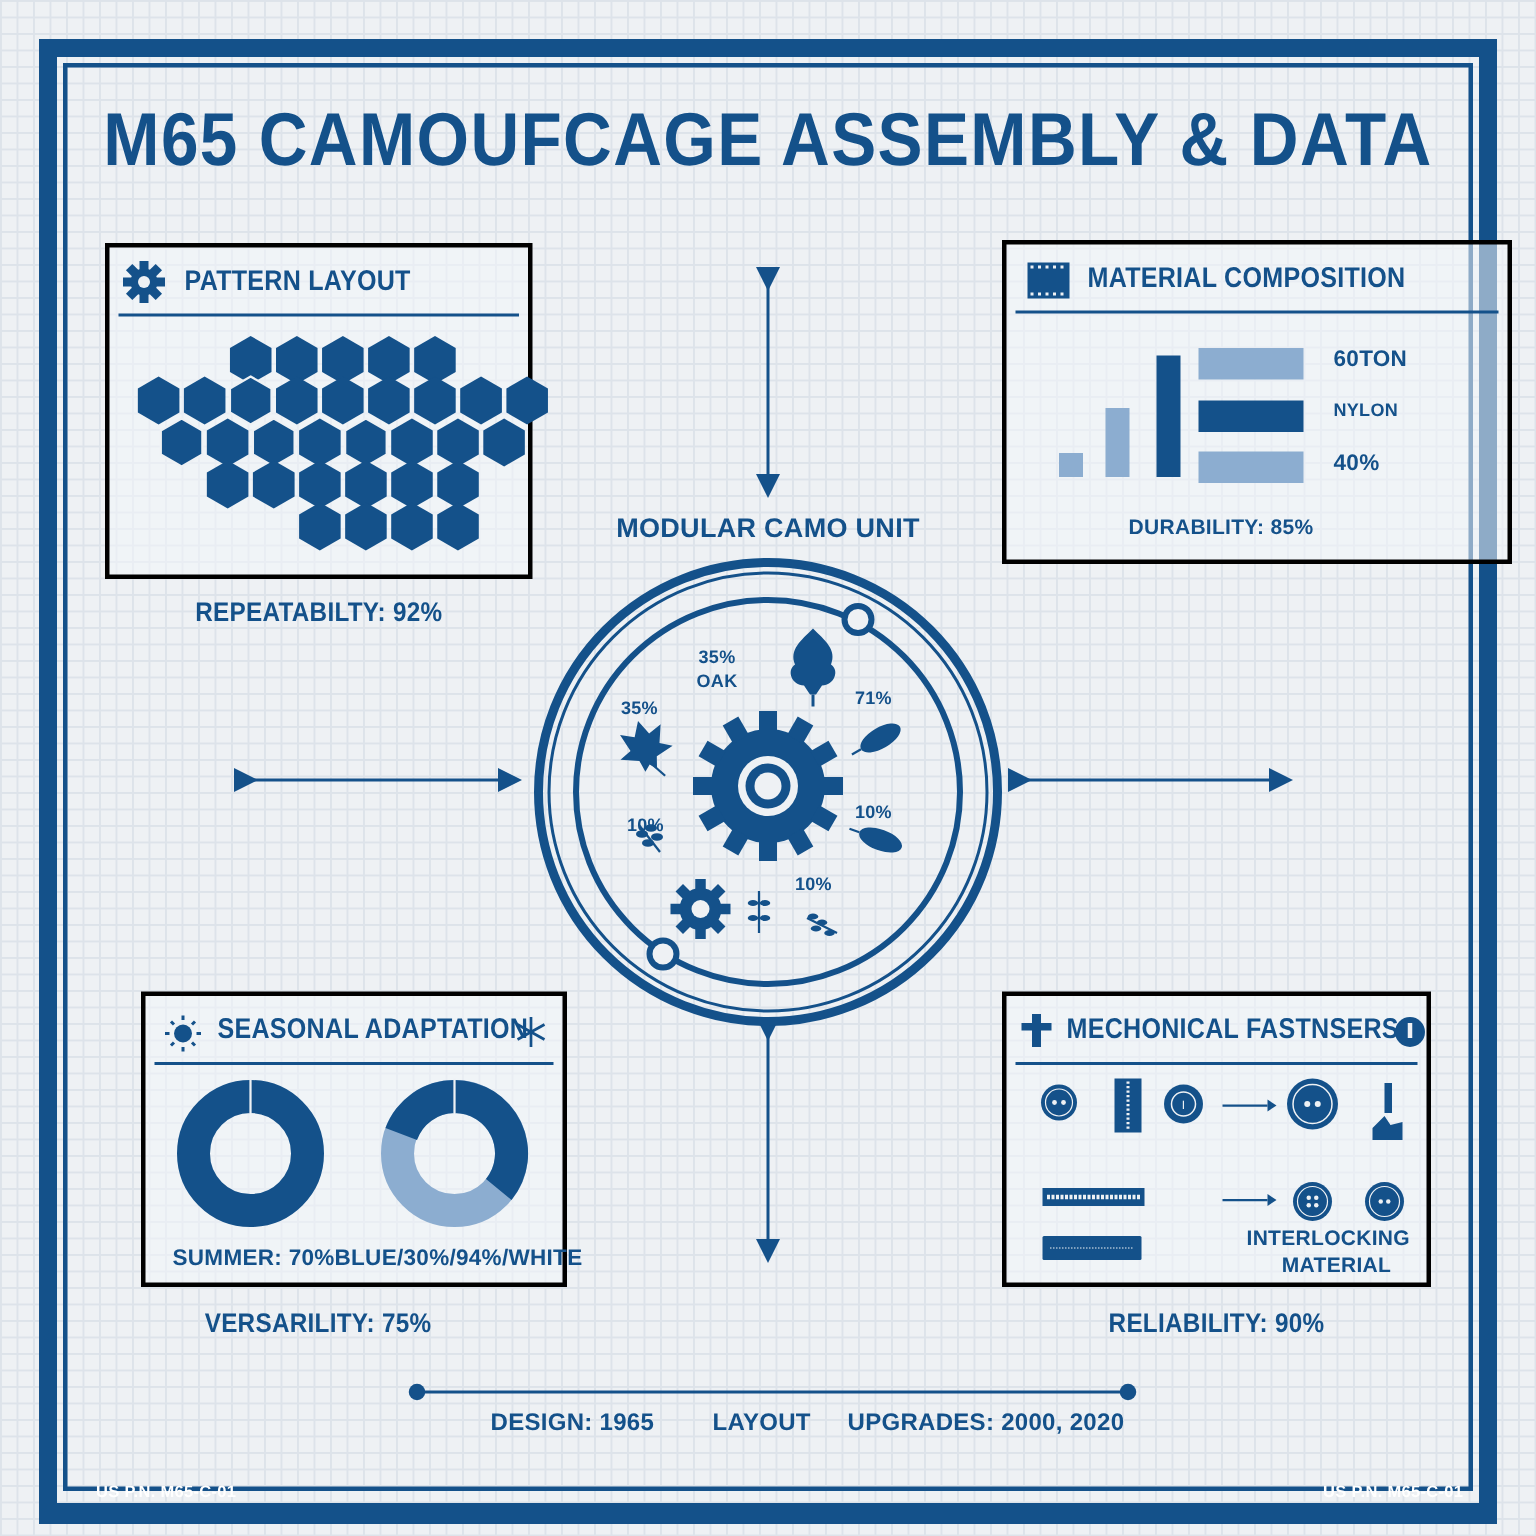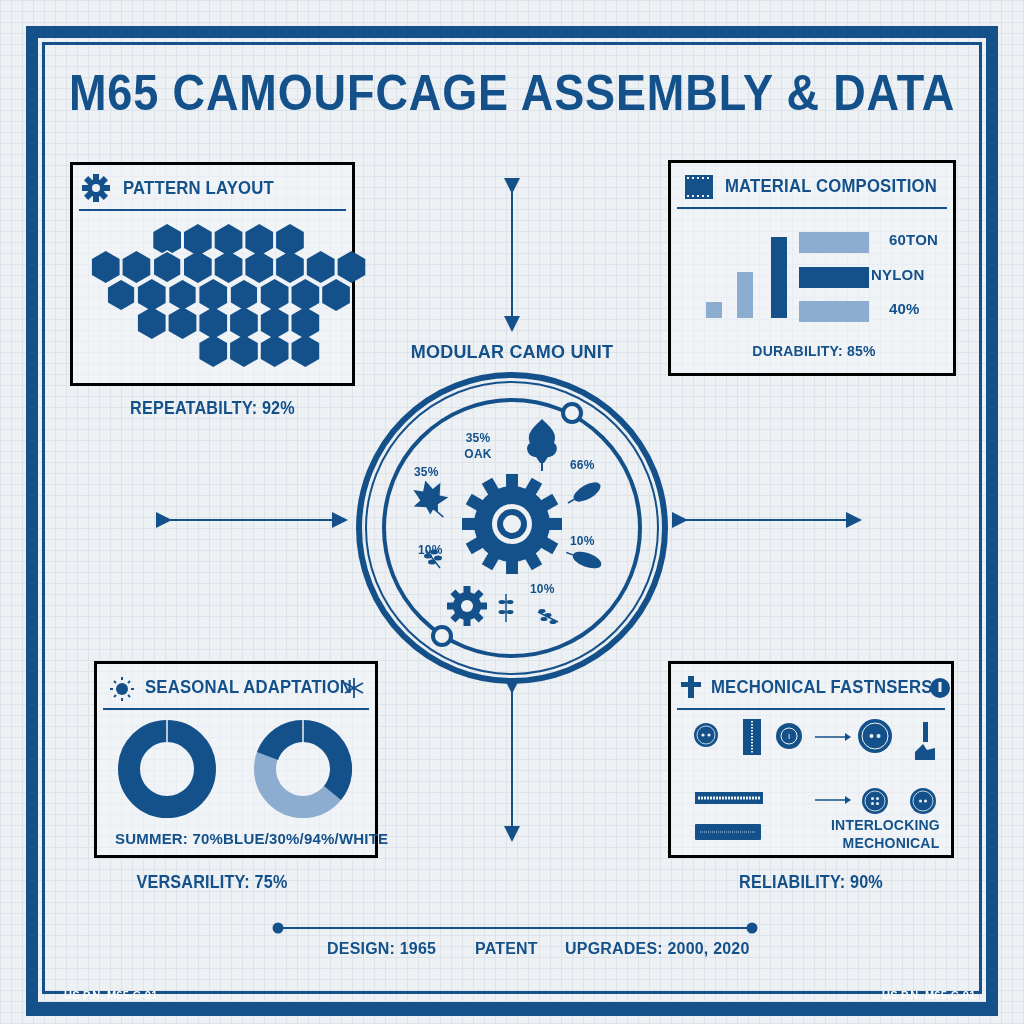--- a/index.html
+++ b/index.html
@@ -89,21 +89,21 @@
       <polygon points="201.6,92.0 215.5,100.0 215.5,116.0 201.6,124.0 187.8,116.0 187.8,100.0" fill="#14518a"></polygon>
       <polygon points="232.3,92.0 246.2,100.0 246.2,116.0 232.3,124.0 218.5,116.0 218.5,100.0" fill="#14518a"></polygon>
       <polygon points="140.2,120.0 154.1,128.0 154.1,144.0 140.2,152.0 126.4,144.0 126.4,128.0" fill="#14518a"></polygon>
       <polygon points="170.9,120.0 184.8,128.0 184.8,144.0 170.9,152.0 157.1,144.0 157.1,128.0" fill="#14518a"></polygon>
       <polygon points="201.6,120.0 215.5,128.0 215.5,144.0 201.6,152.0 187.8,144.0 187.8,128.0" fill="#14518a"></polygon>
       <polygon points="232.3,120.0 246.2,128.0 246.2,144.0 232.3,152.0 218.5,144.0 218.5,128.0" fill="#14518a"></polygon>
     </svg>
 </div>
 <div class="t caption" style="left:70px;width:285px;top:398px;text-align:center;">REPEATABILTY: 92%</div>
 
-<div class="panel" style="left:668px;top:160px;width:288px;height:216px;">
+<div class="panel" style="left:668px;top:160px;width:340px;height:216px;">
   <div class="hdr"></div>
   <svg style="left:14px;top:12px;" width="28" height="24" viewBox="0 0 28 24">
     <rect width="28" height="24" fill="#14518a"></rect>
     <g fill="#eef1f4">
       <rect x="2" y="2" width="2" height="2"></rect>
         <rect x="7" y="2" width="2" height="2"></rect>
         <rect x="12" y="2" width="2" height="2"></rect>
         <rect x="17" y="2" width="2" height="2"></rect>
         <rect x="22" y="2" width="2" height="2"></rect>
       <rect x="2" y="20" width="2" height="2"></rect>
@@ -118,21 +118,21 @@
 
   <svg style="left:30px;top:60px;" width="180" height="100" viewBox="0 0 180 100">
     <rect x="5" y="79" width="16" height="16" fill="#8cadd0"></rect>
     <rect x="36" y="49" width="16" height="46" fill="#8cadd0"></rect>
     <rect x="70" y="14" width="16" height="81" fill="#14518a"></rect>
     <rect x="98" y="9" width="70" height="21" fill="#8cadd0"></rect>
     <rect x="98" y="44" width="70" height="21" fill="#14518a"></rect>
     <rect x="98" y="78" width="70" height="21" fill="#8cadd0"></rect>
   </svg>
   <div class="t" style="left:218px;top:68px;font-size:15px;">60TON</div>
-  <div class="t" style="left:200px;top:103px;font-size:15px;">NYLON</div>
+  <div class="t" style="left:218px;top:103px;font-size:12px;">NYLON</div>
   <div class="t" style="left:218px;top:137px;font-size:15px;">40%</div>
 </div>
 
 <div class="panel" style="left:70px;top:661px;width:284px;height:197px;margin-left:24px;">
   <div class="hdr"></div>
   <svg style="left:12px;top:12px;" width="26" height="26" viewBox="-13 -13 26 26">
     <circle r="6" fill="#14518a"></circle>
     <g stroke="#14518a" stroke-width="2">
       <line x1="0" y1="-12" x2="0" y2="-9"></line>
         <line x1="0" y1="9" x2="0" y2="12"></line>
@@ -229,21 +229,21 @@
     <circle cx="-2.5" cy="2.5" r="1.5" fill="#eef1f4"></circle>
       <circle cx="2.5" cy="2.5" r="1.5" fill="#eef1f4"></circle>
   </svg>
   <svg style="left:238px;top:123px;" width="28" height="28" viewBox="-14 -14 28 28">
     <circle r="13" fill="#14518a"></circle>
       <circle r="10" fill="none" stroke="#eef1f4" stroke-width="0.8"></circle>
     <circle cx="-2.5" r="1.5" fill="#eef1f4"></circle>
       <circle cx="2.5" r="1.5" fill="#eef1f4"></circle>
   </svg>
   <div class="t" style="left:160px;width:120px;top:153px;text-align:left;font-size:14px;">INTERLOCKING</div>
-  <div class="t" style="left:160px;width:120px;top:171px;text-align:center;font-size:14px;">MECHONICAL</div>
+  <div class="t" style="left:160px;width:120px;top:171px;text-align:center;font-size:14px;">MATERIAL</div>
 </div>
 <div class="t caption" style="left:668px;width:286px;top:872px;text-align:center;">RELIABILITY: 90%</div>
 
 <div class="t" style="left:400px;width:224px;top:342px;text-align:center;font-size:18px;">MODULAR CAMO UNIT</div>
 
 <svg style="left:0;top:0;" width="1024" height="1024">
   <defs>
     <marker id="ah" markerWidth="8" markerHeight="8" refX="6" refY="4" orient="auto">
         <path d="M0,0 L8,4 L0,8 Z" fill="#14518a"></path>
       </marker>
@@ -338,28 +338,28 @@
     <line x1="-10" y1="-4" x2="10" y2="6" stroke-width="1.5"></line>
     <ellipse cx="-6" cy="-5" rx="3.5" ry="2" stroke="none"></ellipse>
     <ellipse cx="0" cy="-1" rx="3.5" ry="2" stroke="none"></ellipse>
     <ellipse cx="-4" cy="3" rx="3.5" ry="2" stroke="none"></ellipse>
     <ellipse cx="5" cy="6" rx="3.5" ry="2" stroke="none"></ellipse>
   </g>
 </svg>
 <div class="t" style="left:464px;top:431px;font-size:12px;text-align:center;width:28px;">35%</div>
 <div class="t" style="left:464px;top:447px;font-size:12px;text-align:center;width:28px;">OAK</div>
 <div class="t" style="left:414px;top:465px;font-size:12px;">35%</div>
-<div class="t" style="left:570px;top:458px;font-size:12px;">66%</div>
+<div class="t" style="left:570px;top:458px;font-size:12px;">71%</div>
 <div class="t" style="left:570px;top:534px;font-size:12px;">10%</div>
 <div class="t" style="left:418px;top:543px;font-size:12px;">10%</div>
 <div class="t" style="left:530px;top:582px;font-size:12px;">10%</div>
 
 <svg style="left:270px;top:922px;" width="490" height="12" viewBox="0 0 490 12">
   <line x1="8" y1="6" x2="482" y2="6" stroke="#14518a" stroke-width="2"></line>
   <circle cx="8" cy="6" r="5.5" fill="#14518a"></circle>
   <circle cx="482" cy="6" r="5.5" fill="#14518a"></circle>
 </svg>
 <div class="t" style="left:327px;top:940px;font-size:16px;">DESIGN: 1965</div>
-<div class="t" style="left:475px;top:940px;font-size:16px;">PATENT</div>
+<div class="t" style="left:475px;top:940px;font-size:16px;">LAYOUT</div>
 <div class="t" style="left:565px;top:940px;font-size:16px;">UPGRADES: 2000, 2020</div>
 
 <div class="t footer-pn" style="left:64px;top:989px;">US P.N. M65-C-01</div>
 <div class="t footer-pn" style="left:882px;top:989px;">US P.N. M65-C-01</div>
 
 </body></html>

